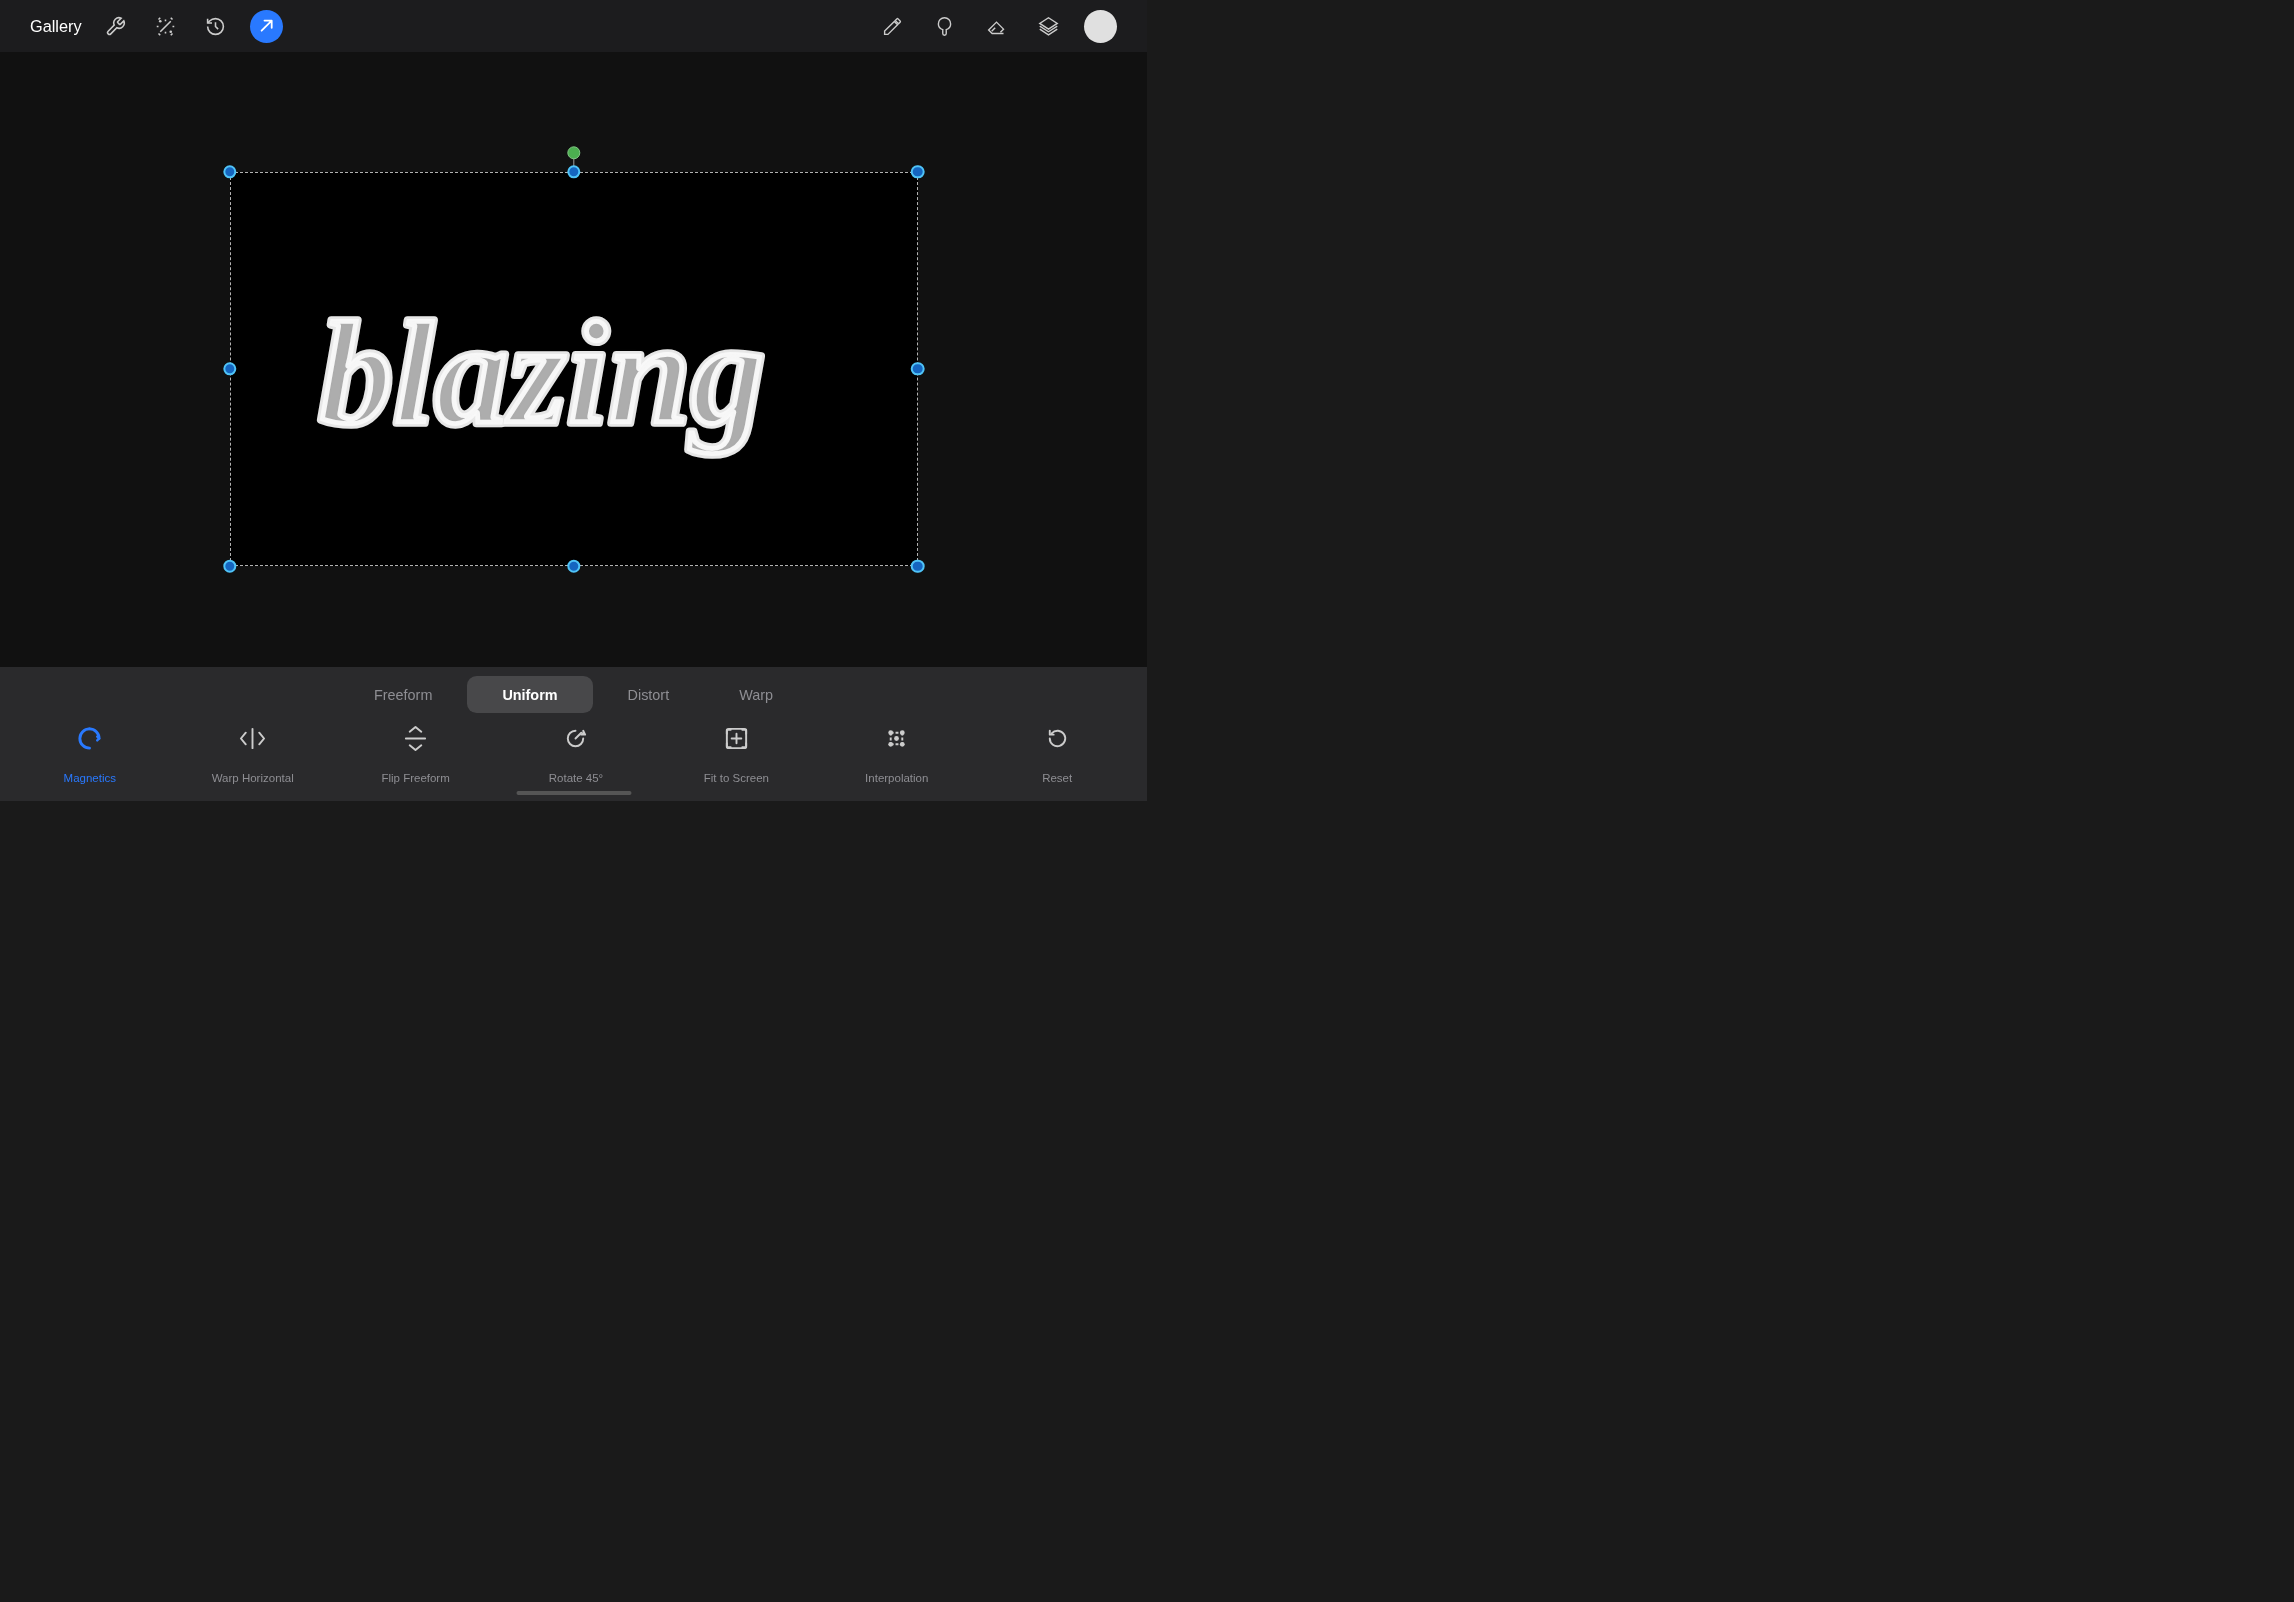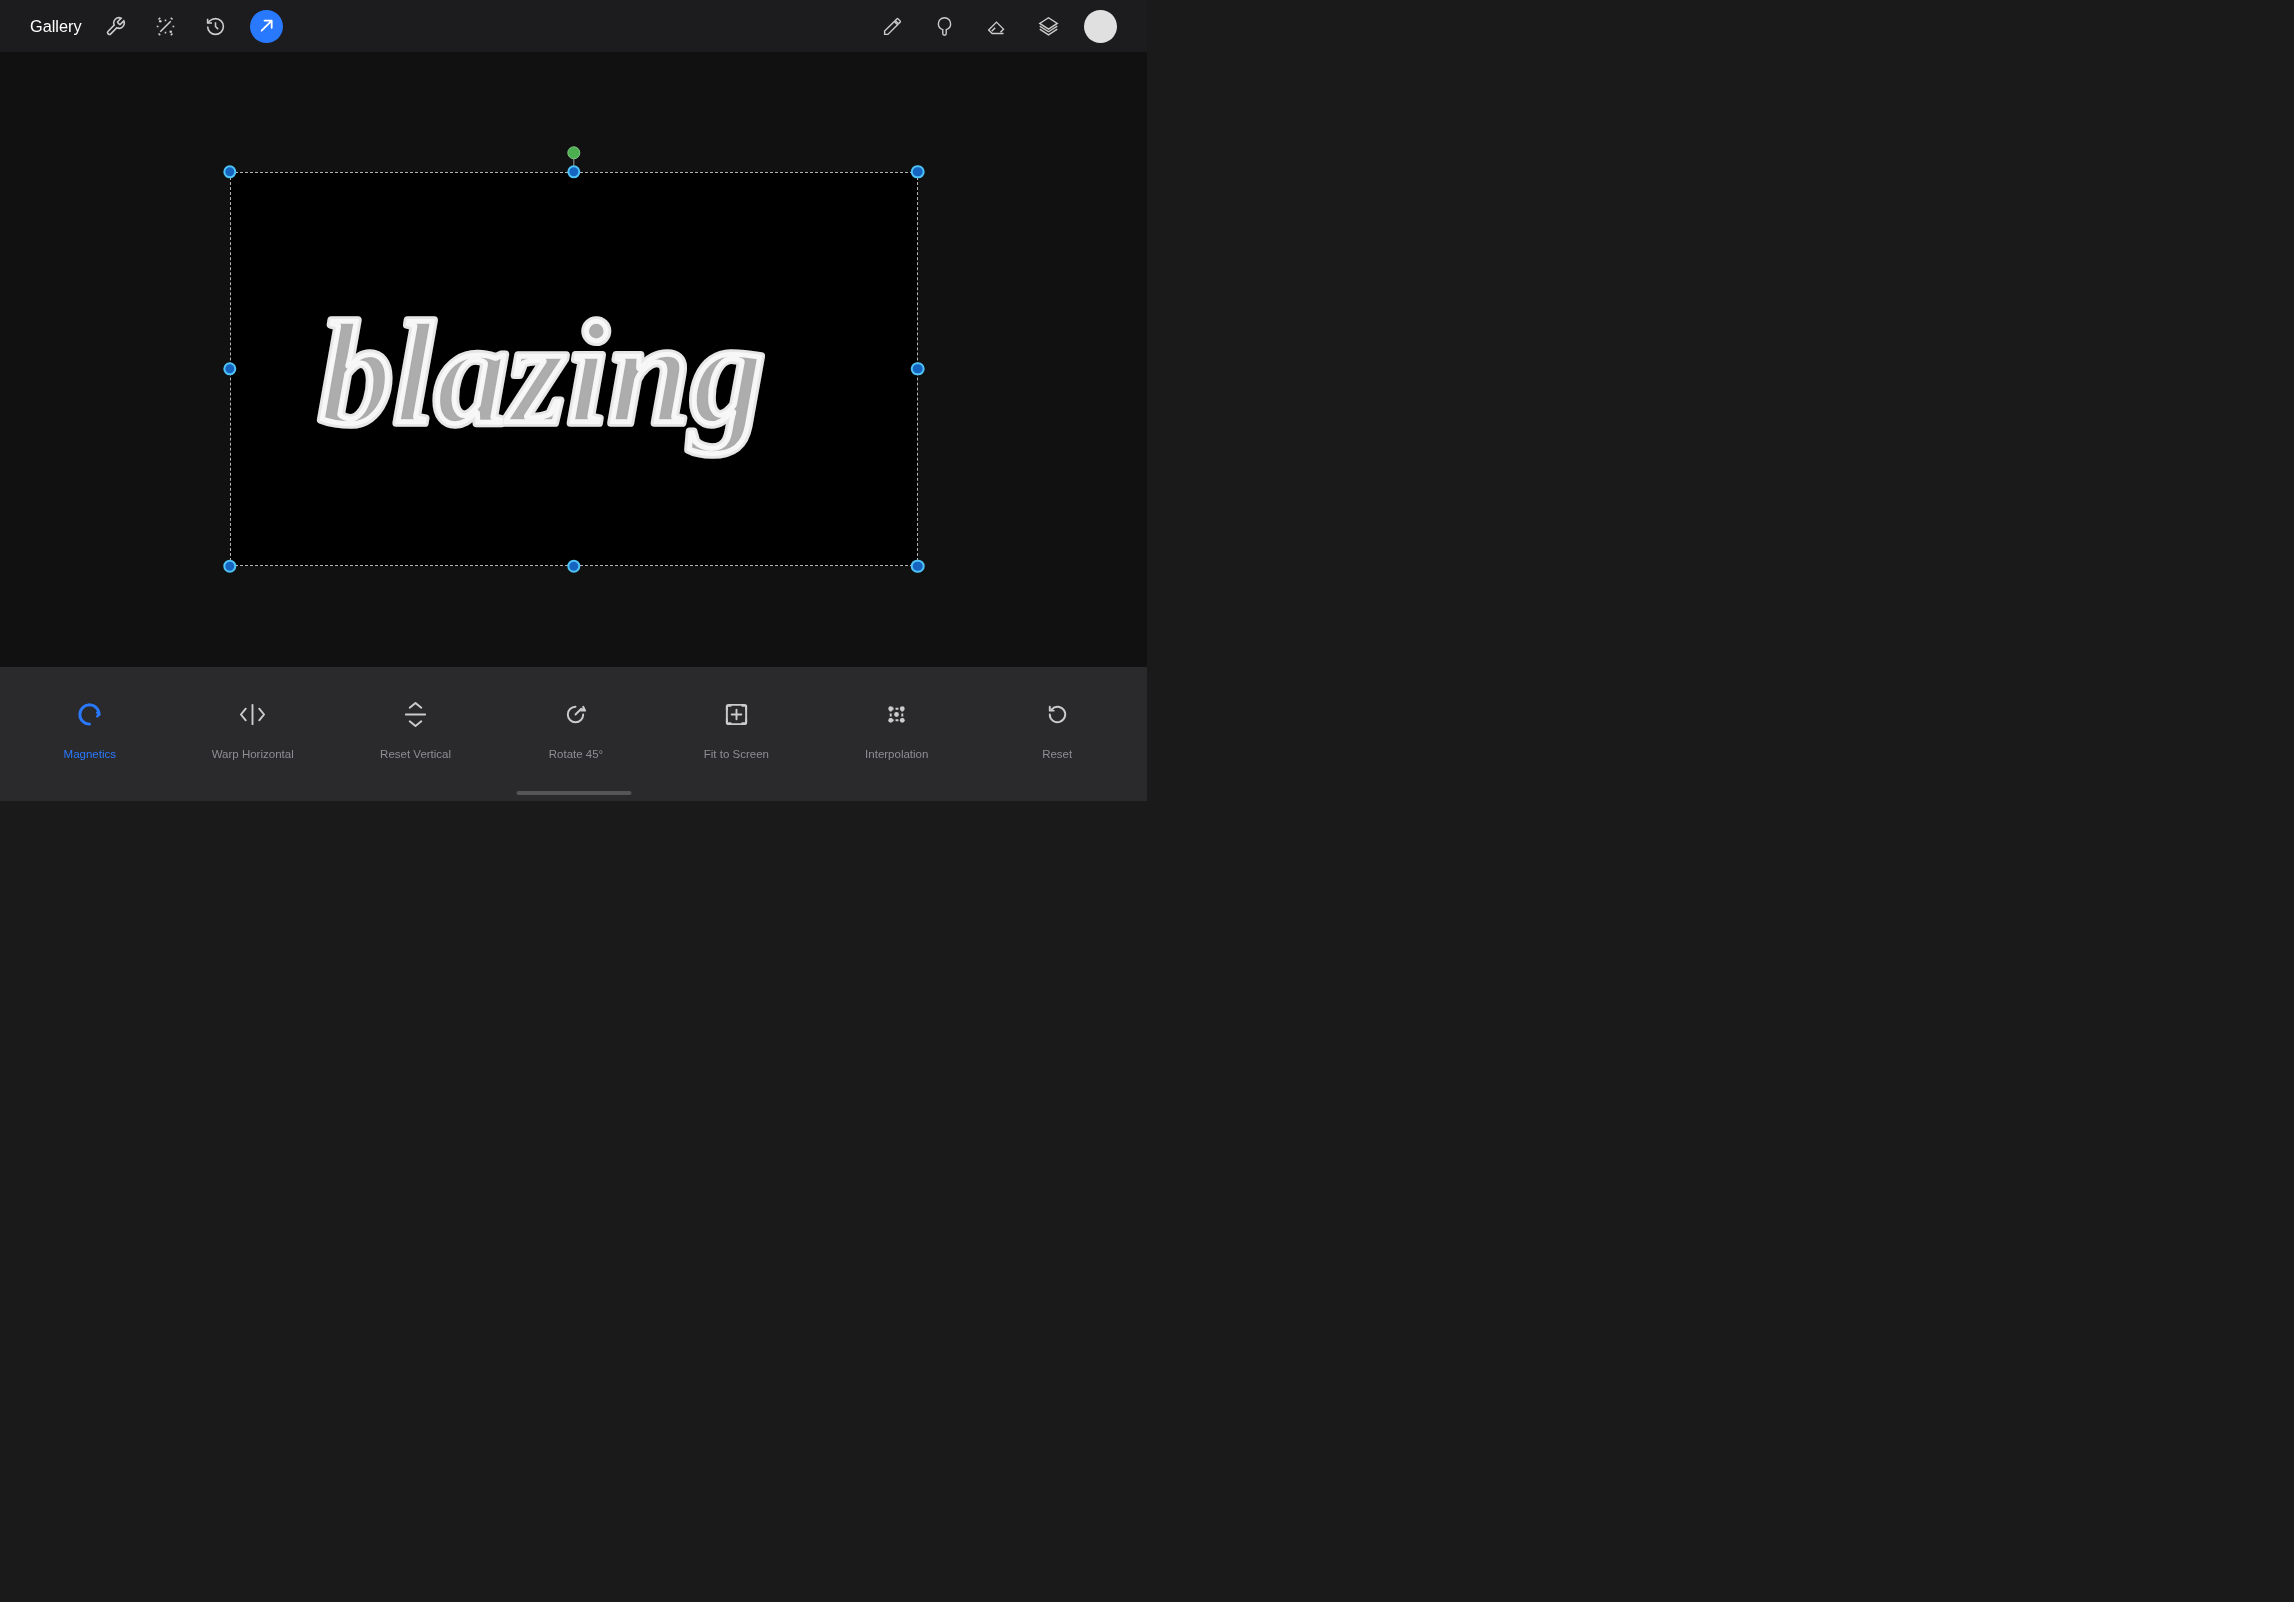--- a/index.html
+++ b/index.html
@@ -380,20 +380,26 @@
     <div class="handle handle-ml"></div>
     <div class="handle handle-mr"></div>
     <div class="handle handle-bl"></div>
     <div class="handle handle-bc"></div>
     <div class="handle handle-br"></div>
   </div>
 </div>
 
 <div class="bottom-toolbar">
 
+  <div class="tab-row">
+    <button class="tab-btn inactive">Freeform</button>
+    <button class="tab-btn active">Uniform</button>
+    <button class="tab-btn inactive">Distort</button>
+    <button class="tab-btn inactive">Warp</button>
+  </div>
 
   <div class="action-row">
 
     <div class="action-item active">
       <div class="action-icon">
         <svg viewBox="0 0 28 28" fill="none">
           <path d="M14 4a10 10 0 0 1 10 10" stroke="#2979ff" stroke-width="3" stroke-linecap="round" fill="none"></path>
           <path d="M14 4a10 10 0 0 0-10 10 10 10 0 0 0 10 10" stroke="#2979ff" stroke-width="3" stroke-linecap="round" fill="none"></path>
           <path d="M22 12l2 2-2 2" stroke="#2979ff" stroke-width="2.5" stroke-linecap="round" stroke-linejoin="round" fill="none"></path>
         </svg>
@@ -409,21 +415,21 @@
       </div>
       <span class="action-label">Warp Horizontal</span>
     </div>
 
     <div class="action-item">
       <div class="action-icon">
         <svg viewBox="0 0 28 28" fill="none" stroke="#ccc" stroke-width="2">
           <path d="M4 14h20M8 7l6-5 6 5M8 21l6 5 6-5" stroke-linecap="round" stroke-linejoin="round"></path>
         </svg>
       </div>
-      <span class="action-label">Reset Vertical</span>
+      <span class="action-label">Flip Freeform</span>
     </div>
 
     <div class="action-item">
       <div class="action-icon">
         <svg viewBox="0 0 28 28" fill="none" stroke="#ccc" stroke-width="2">
           <path d="M14 6a8 8 0 1 0 8 8" stroke-linecap="round"></path>
           <path d="M22 6l2 4h-4" stroke-linecap="round" stroke-linejoin="round" fill="#ccc"></path>
           <line x1="14" y1="14" x2="20" y2="8" stroke-linecap="round"></line>
         </svg>
       </div>

